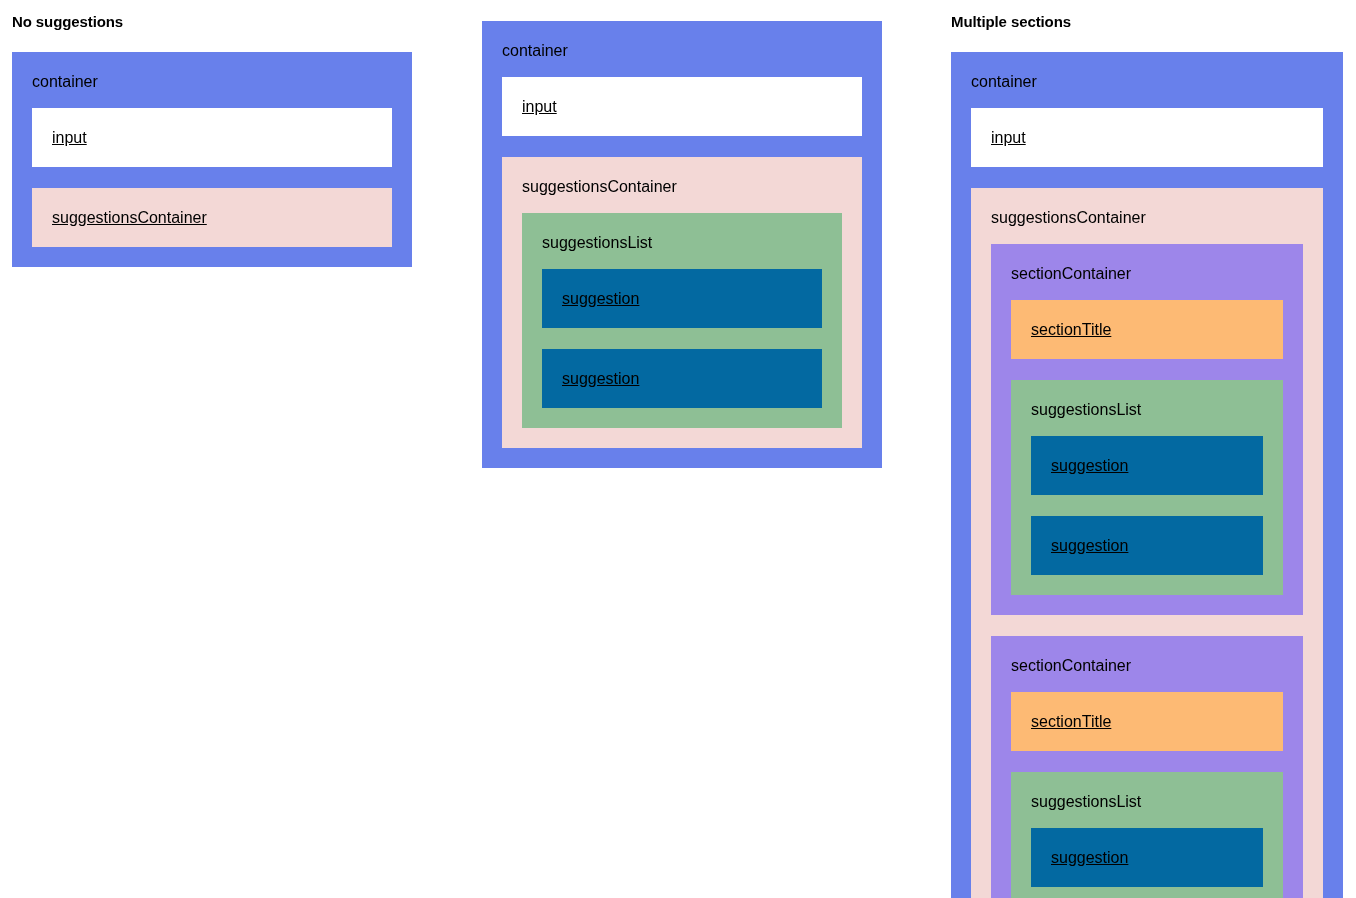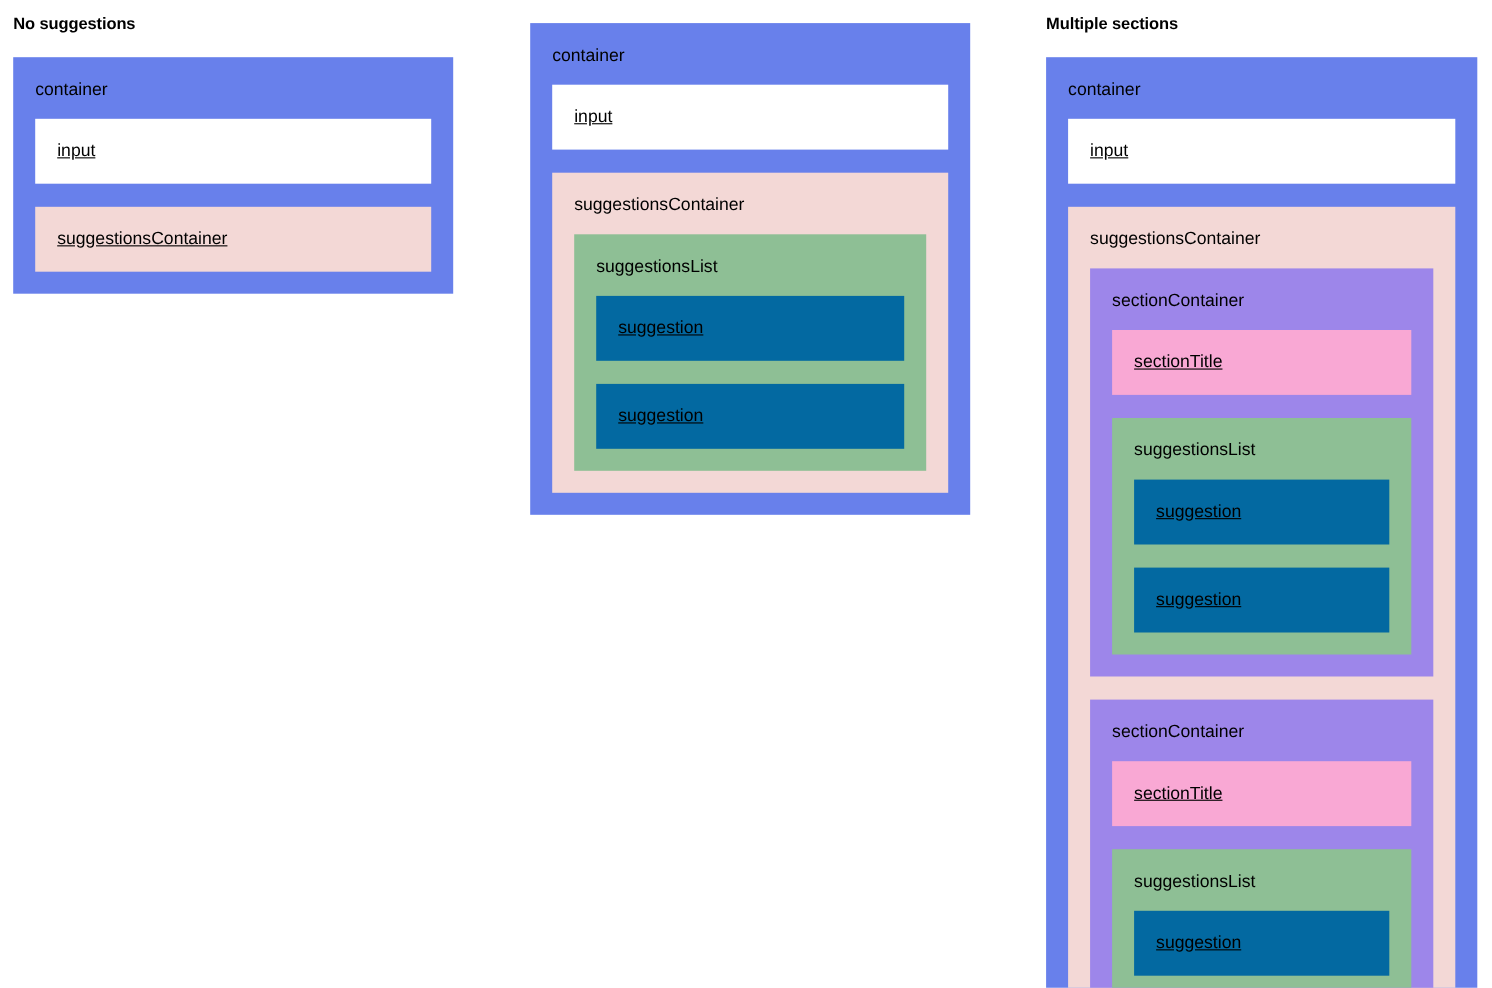--- a/index.html
+++ b/index.html
@@ -57,21 +57,21 @@
   .box > .box-label + .box {
   }
   .box > .box-label + .box { margin-top: 17px; }
 
   .box-container   { background: #6880eb; margin-top: 21px; }
   .box-input       { background: #ffffff; }
   .box-suggestions { background: #f3d8d6; }
   .box-list        { background: #8ebf95; }
   .box-suggestion  { background: #0369a1; }
   .box-section     { background: #9d86ea; }
-  .box-sectiontitle{ background: #f9a8d4; }
+  .box-sectiontitle{ background: #fdba74; }
 
   
   .leaf { padding: 20px 20px 20px 20px; text-decoration: underline; }
   .leaf > .box-label { line-height: 19px; }
 
   
   .box-container > .box:first-of-type { margin-top: 17px; }
 </style>
 </head>
 <body>

